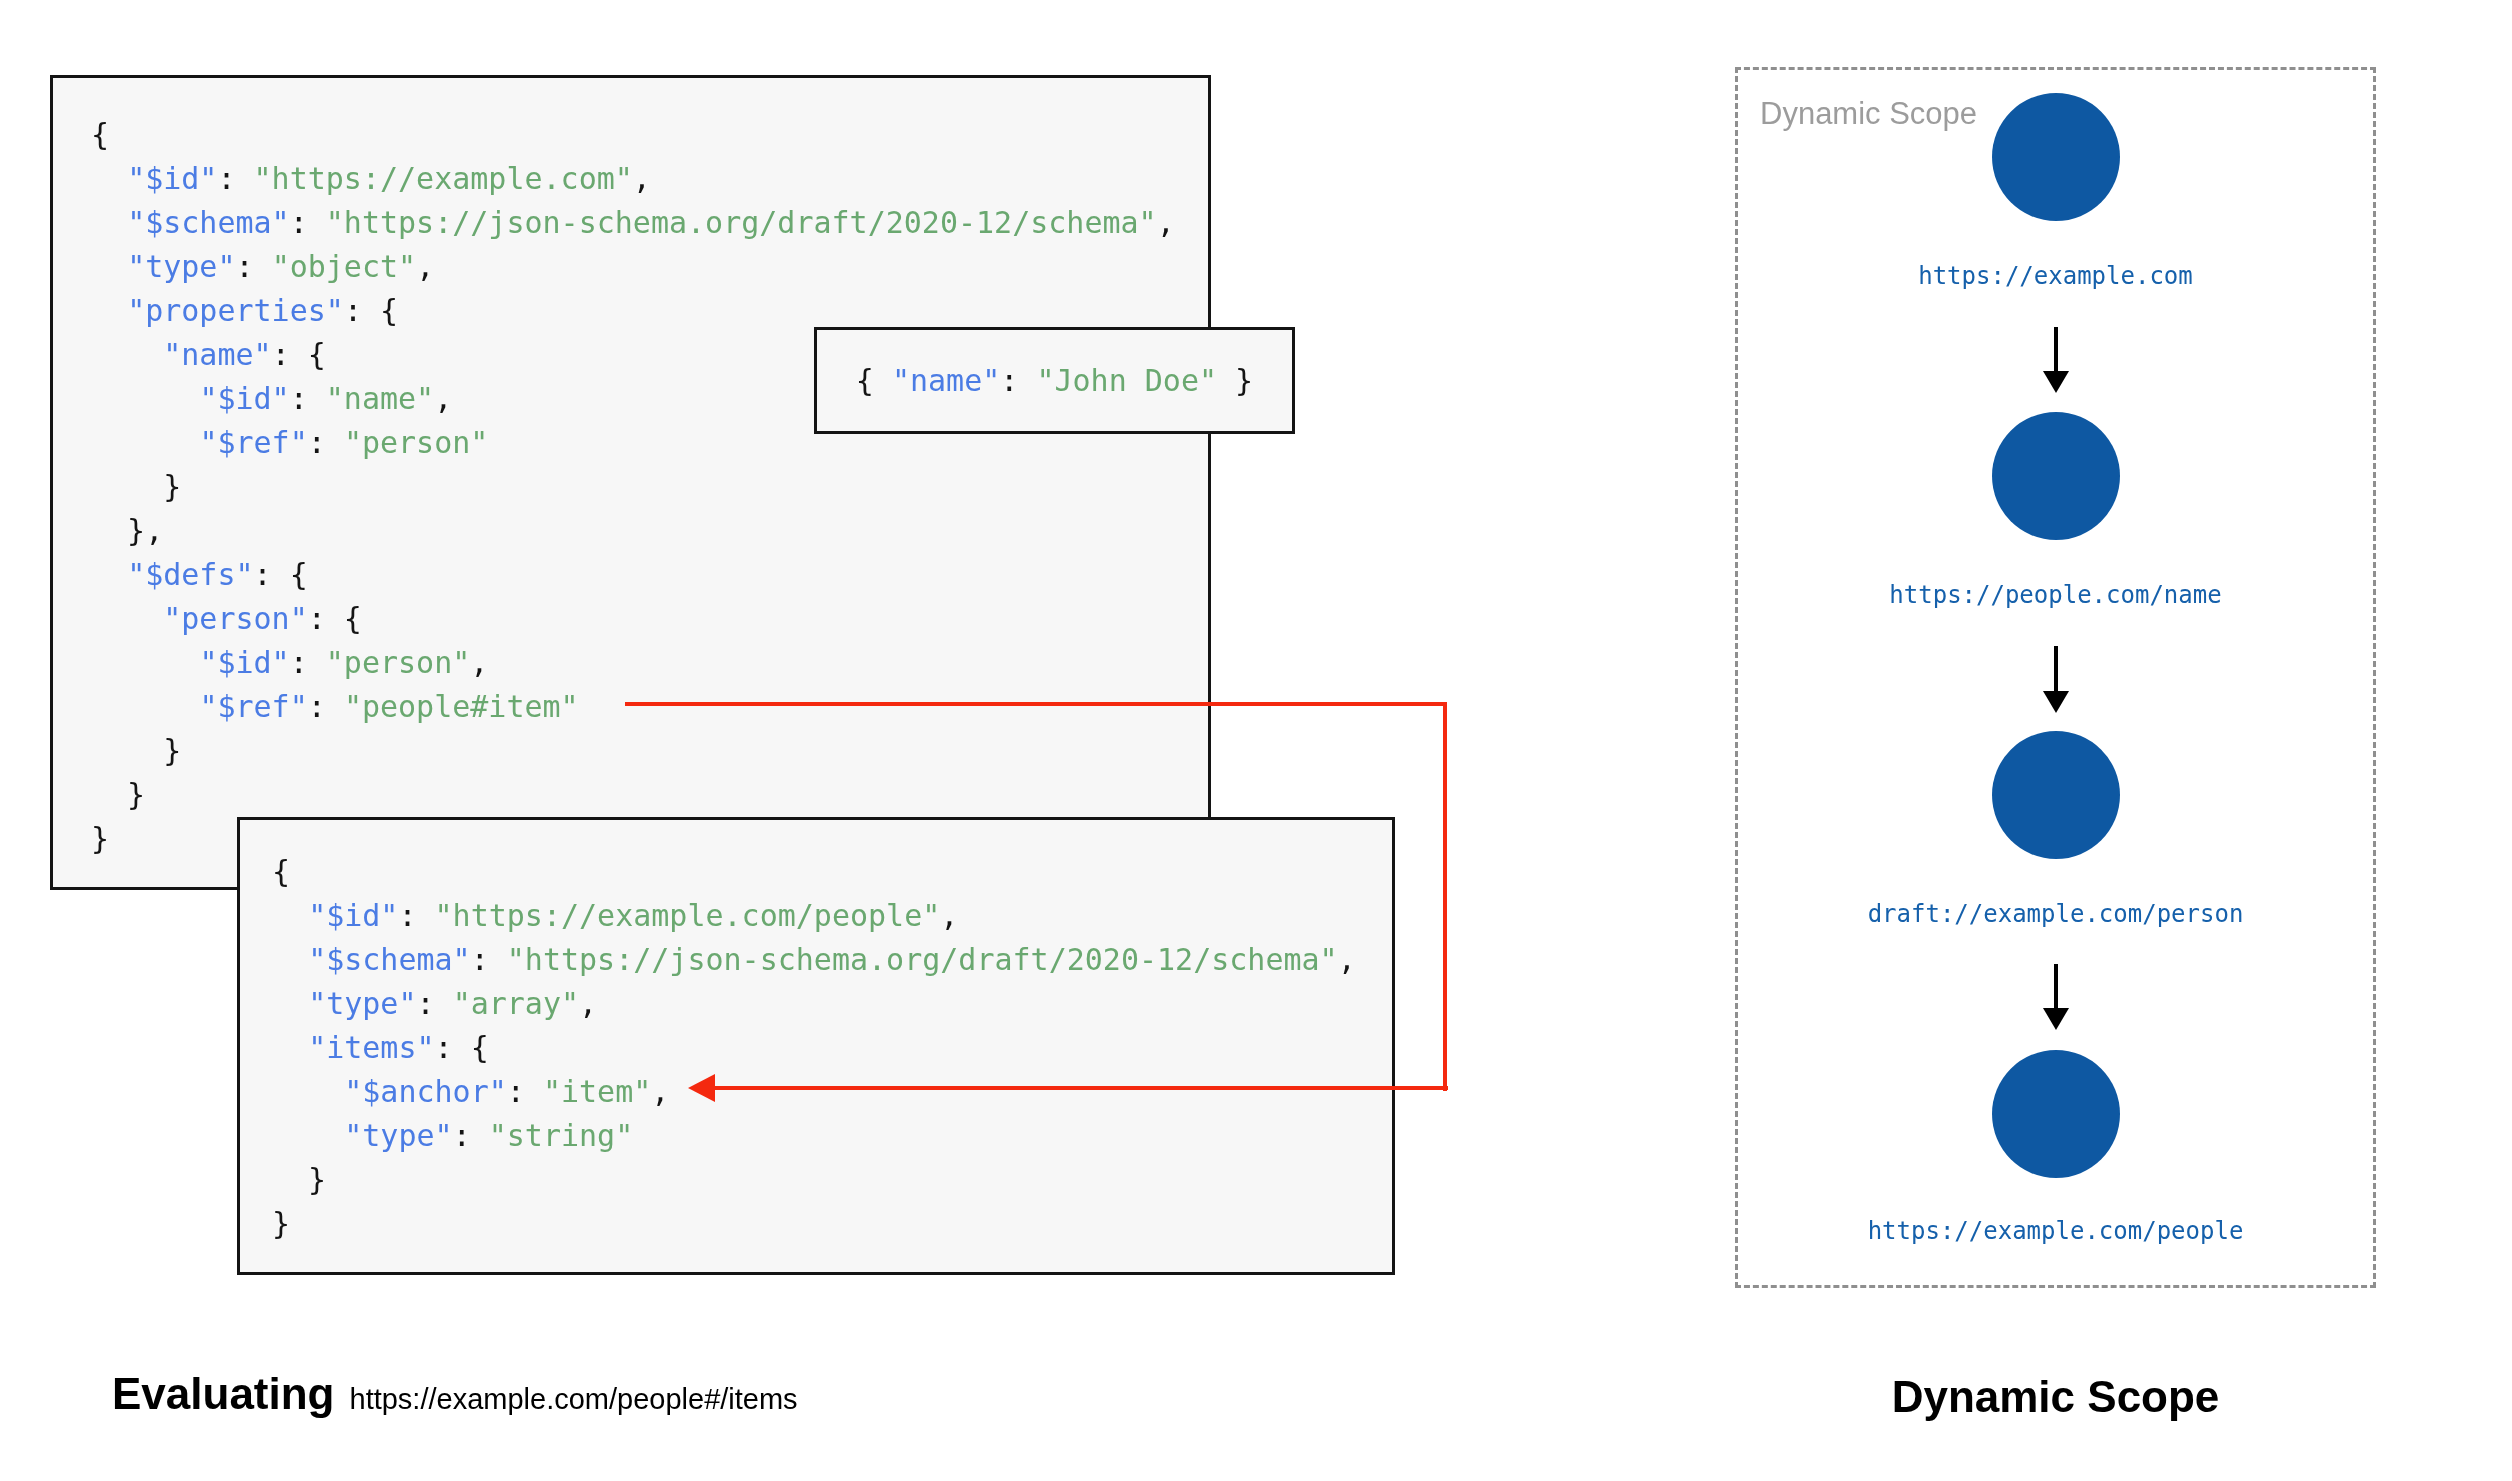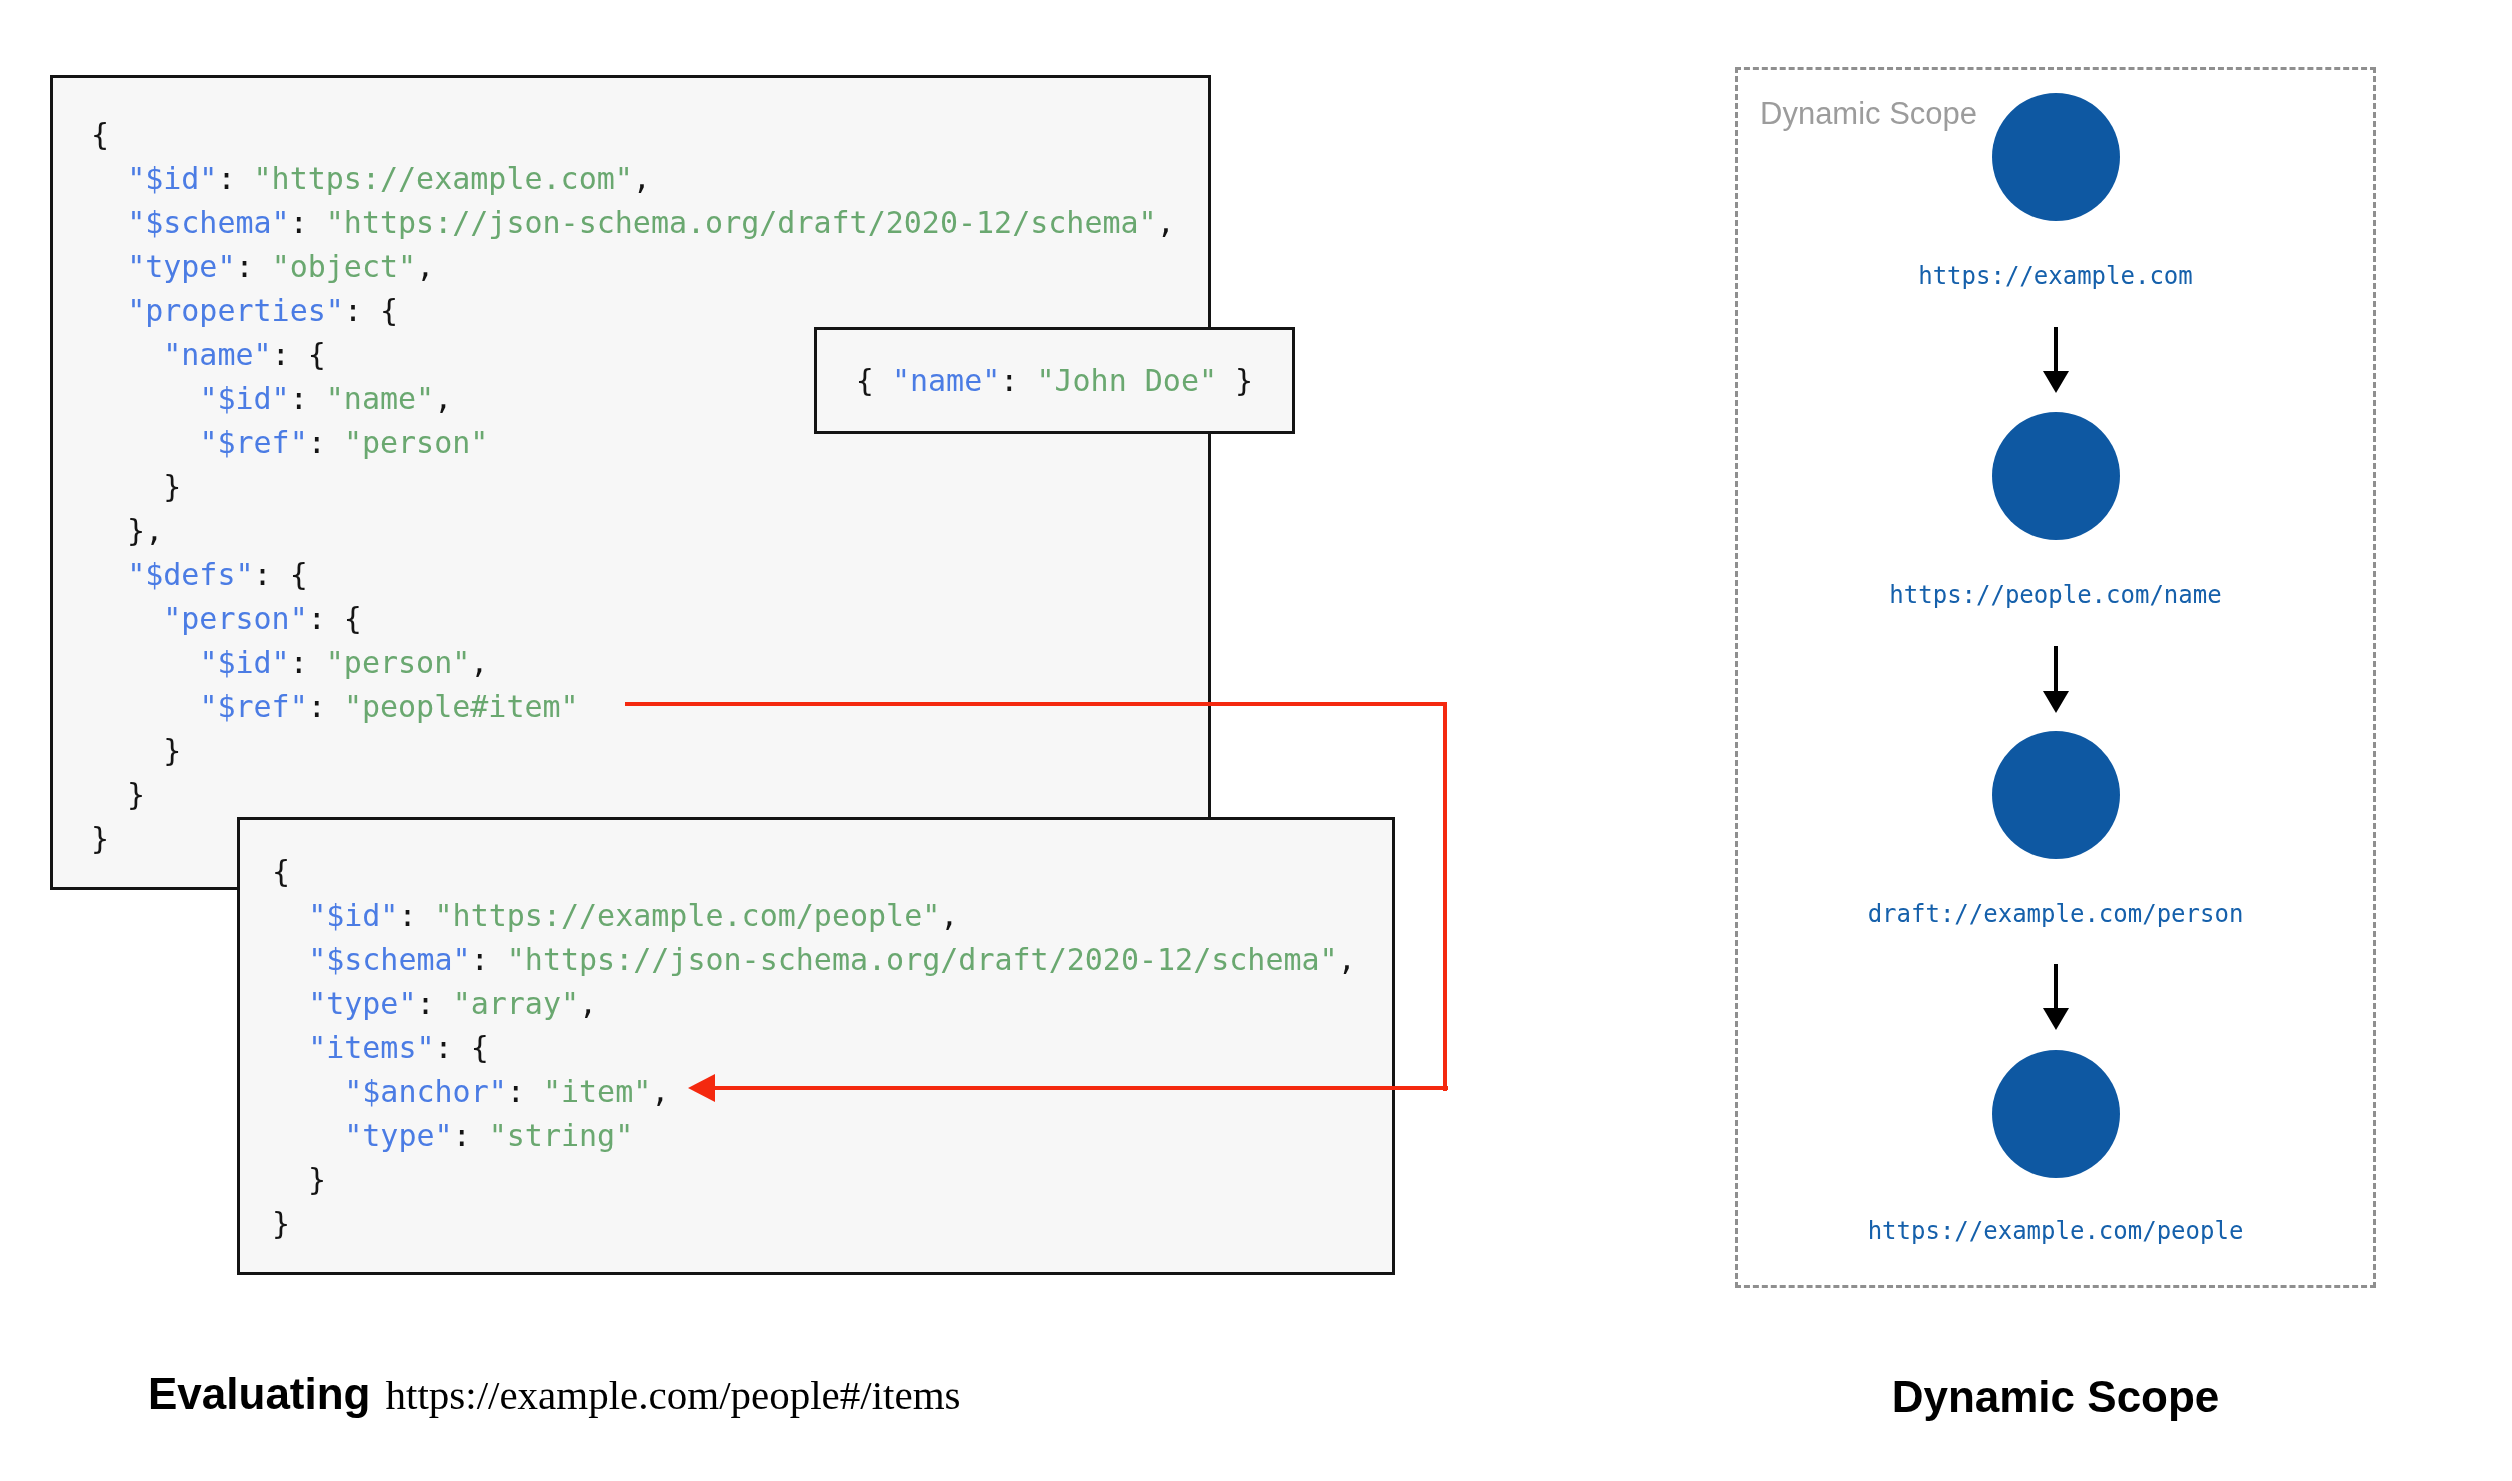--- a/index.html
+++ b/index.html
@@ -75,23 +75,23 @@
   .flow-head{
     position:absolute;left:2043px;width:0;height:0;
     border-left:13px solid transparent;border-right:13px solid transparent;
     border-top:22.4px solid #000;
   }
 
   
   #caption-evaluating{
     left:112px;top:1369px;display:flex;align-items:baseline;gap:15px;color:#000;
   }
-  #caption-evaluating .bold{font-weight:bold;font-size:44px;margin-left:36px;}
+  #caption-evaluating .bold{font-weight:bold;font-size:44px;}
   #caption-evaluating .uri{
-    font-family:Liberation Serif, serif;font-size:41px;
+    font-family:Liberation Sans, sans-serif;font-size:29px;
   }
   #caption-dynamic-scope{
     left:1735px;top:1372px;width:641px;text-align:center;
     font-weight:bold;font-size:44px;color:#000;
   }
 </style>
 </head>
 <body>
 
 <div class="code-box" id="schema-box-main">

